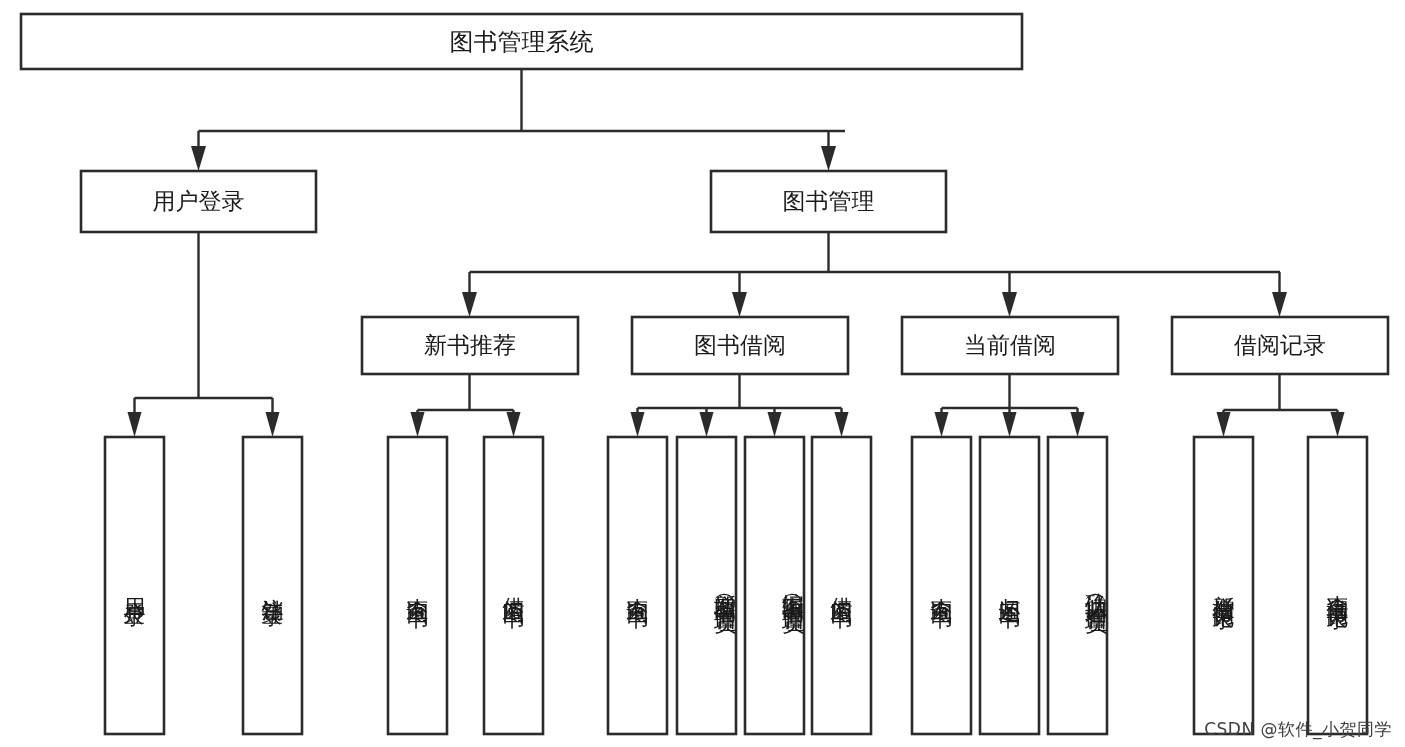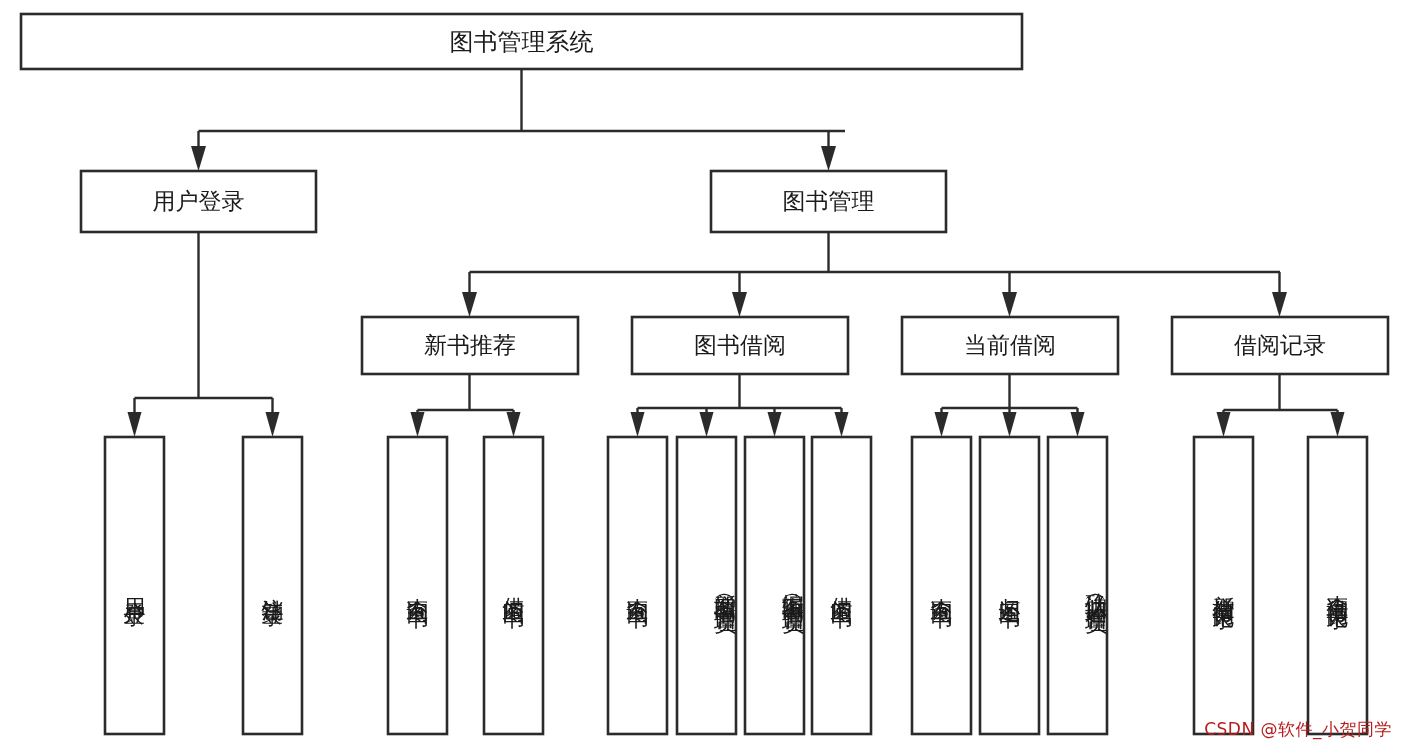--- a/index.html
+++ b/index.html
@@ -70,21 +70,21 @@
     justify-content: center;
     pointer-events: none;
     user-select: none;
   }
   .watermark {
     position: absolute;
     right: 8px;
     bottom: 6px;
     font-family: "DejaVu Sans", "Liberation Sans", sans-serif;
     font-size: 17px;
-    color: #b91c1c;
+    color: #404040;
     letter-spacing: 0.5px;
     white-space: nowrap;
   }
 </style>
 </head>
 <body>
 
 <div id="diagram-root">
 
   <svg class="flow" viewBox="0 0 1405 747" xmlns="http://www.w3.org/2000/svg">

